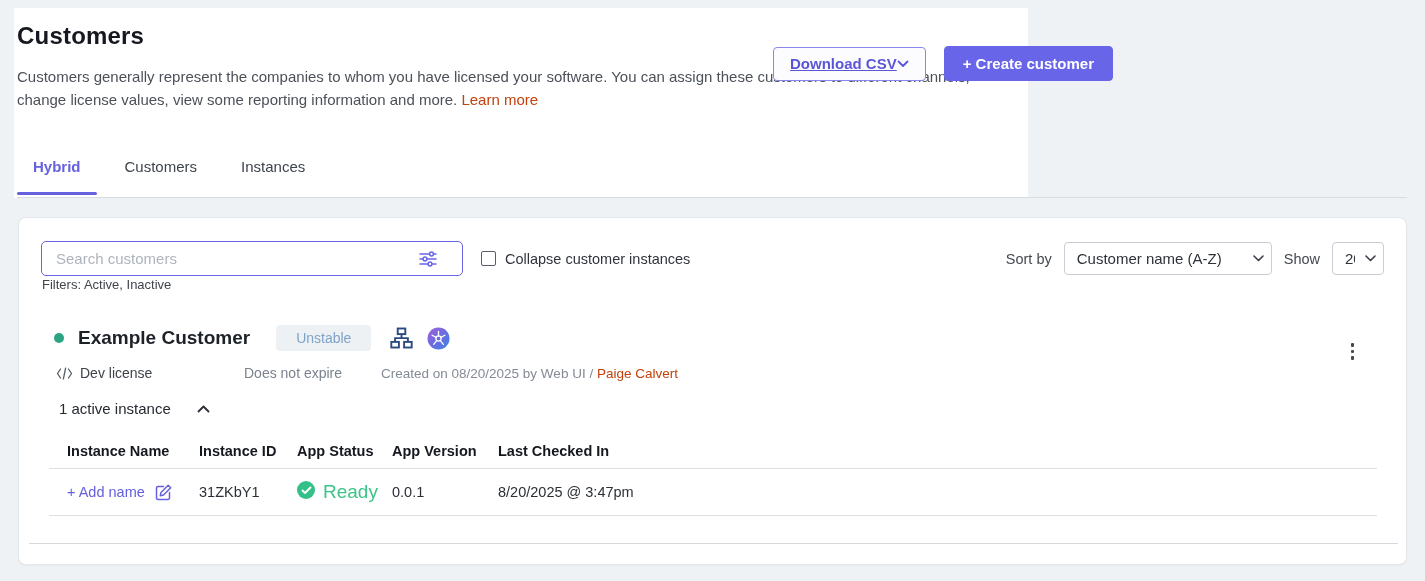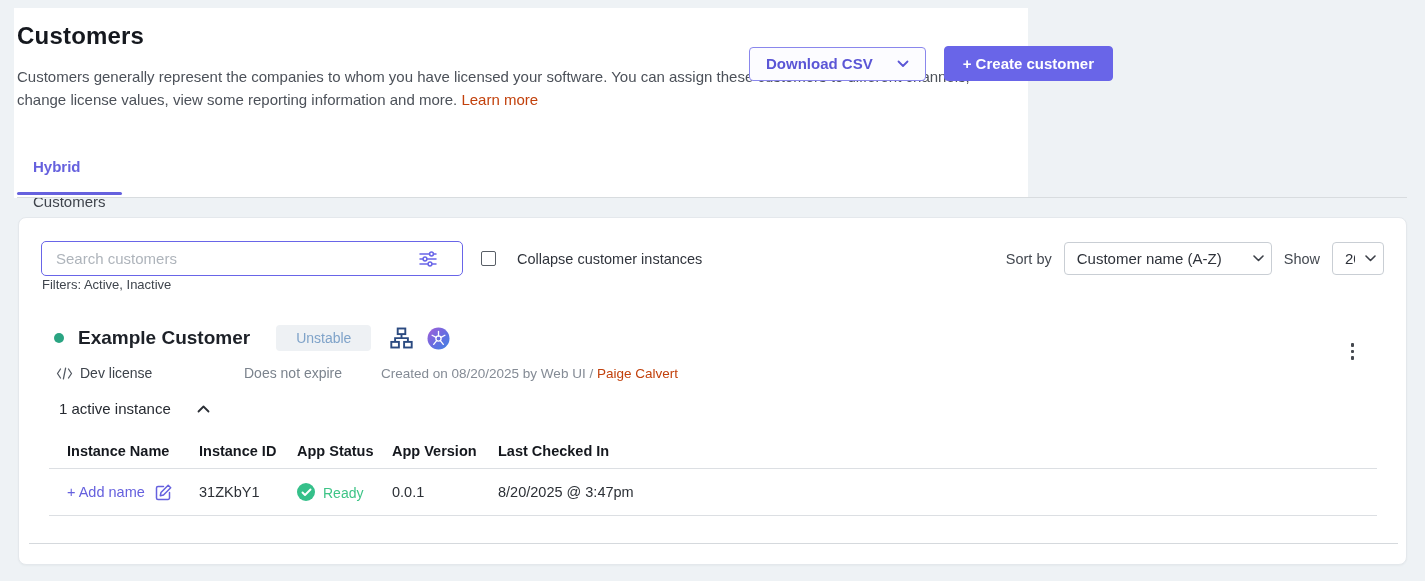--- a/index.html
+++ b/index.html
@@ -24,29 +24,29 @@
   }
   .page-desc {
     position:absolute; left:17px; top:66px; width:962px;
     font-size:15px; line-height:22.5px; color:#4c5159;
   }
   .link { color:#c2410c; text-decoration:none; cursor:pointer; }
 
   .header-actions { position:absolute; top:46px; right:21px; display:flex; gap:18px; align-items:center; }
   .btn { border-radius:4px; font-size:15px; font-weight:700; cursor:pointer; display:inline-flex; align-items:center; justify-content:center; font-family:inherit; }
   .btn-outline {
-    height:34px; padding:0 16px; gap:24px;
-    background:#fcfcff; color:#5b56d6; border:1px solid #8a87ec;
+    height:34px; padding:0 16px; gap:0;
+    background:#fcfcff; color:#5b56d6; border:1px solid #8a87ec;text-decoration:underline;
   }
   .btn-solid {
     height:35px; padding:0 18px;
     background:#6965e8; color:#ffffff; border:1px solid #6965e8;
   }
 
-  .tabs { position:absolute; left:17px; top:158px; display:flex;flex-direction:column; }
+  .tabs { position:absolute; left:17px; top:158px; display:flex; }
   .tab {
     padding:0 16px 18px 16px; margin-right:12px;
     font-size:15px; color:#3f444c; cursor:pointer; position:relative;
   }
   .tab.active { color:#6661de; font-weight:700; }
   .tab.active::after {
     content:""; position:absolute; left:0; right:0; bottom:-2px; height:3px;
     background:#6661de; border-radius:2px;
   }
   .tabs-border { position:absolute; left:17px; top:197px; width:1390px; height:1px; background:#d8dcdf; }
@@ -61,21 +61,21 @@
   .toolbar { position:absolute; left:22px; right:22px; top:23px; height:35px; display:flex; align-items:center; }
   .search-wrap {
     width:422px; height:35px; border:1px solid #6965e8; border-radius:5px;
     display:flex; align-items:center; padding:0 24px 0 14px; background:#fff;
   }
   .search-input {
     flex:1; border:none; outline:none; font-size:15px; color:#2c3038;
     font-family:inherit; background:transparent;
   }
   .search-input::placeholder { color:#aeb4bb; }
-  .checkbox-group { display:flex; align-items:center; margin-left:18px; gap:21px; cursor:pointer; }
+  .checkbox-group { display:flex; align-items:center; margin-left:18px; gap:9px; cursor:pointer; }
   .checkbox {
     width:15px; height:15px; border:1.5px solid #585e66; border-radius:2px; background:#fff;
     appearance:none; -webkit-appearance:none; cursor:pointer; flex:0 0 auto;
   }
   .checkbox-label { font-size:14.5px; color:#30343c; }
 
   .right-controls { margin-left:auto; display:flex; align-items:center; gap:12px; }
   .ctl-label { font-size:14.5px; color:#434850; }
   .select {
     height:33px; border:1px solid #c9ced4; border-radius:4px; background:#fff;
@@ -111,21 +111,21 @@
 
   .itable { position:absolute; left:30px; top:216px; width:1328px; }
   .itable .hdr, .itable .row {
     display:grid; grid-template-columns:132px 98px 95px 106px auto;
     padding-left:18px; align-items:center;
   }
   .itable .hdr { height:34px; font-size:14.5px; font-weight:700; color:#15181e; }
   .itable .divider { height:1px; background:#dcdfe3; }
   .itable .row { height:46px; font-size:14.5px; color:#2c3036; }
   .addname { display:flex; align-items:center; gap:9px; color:#6661de; font-weight:500; cursor:pointer; }
-  .app-status { display:flex; align-items:flex-end; gap:8px; color:#3ec487; font-size:14px; }
+  .app-status { display:flex; align-items:flex-start; gap:8px; color:#3ec487; font-size:19px; }
   .check-circle {
     width:18px; height:18px; border-radius:50%; background:#35c08a;
     display:flex; align-items:center; justify-content:center; flex:0 0 auto;
   }
   .full-divider { position:absolute; left:10px; top:325px; width:1369px; height:1px; background:#d5d9dd; }
 
   svg { display:block; }
 </style>
 </head>
 <body>

